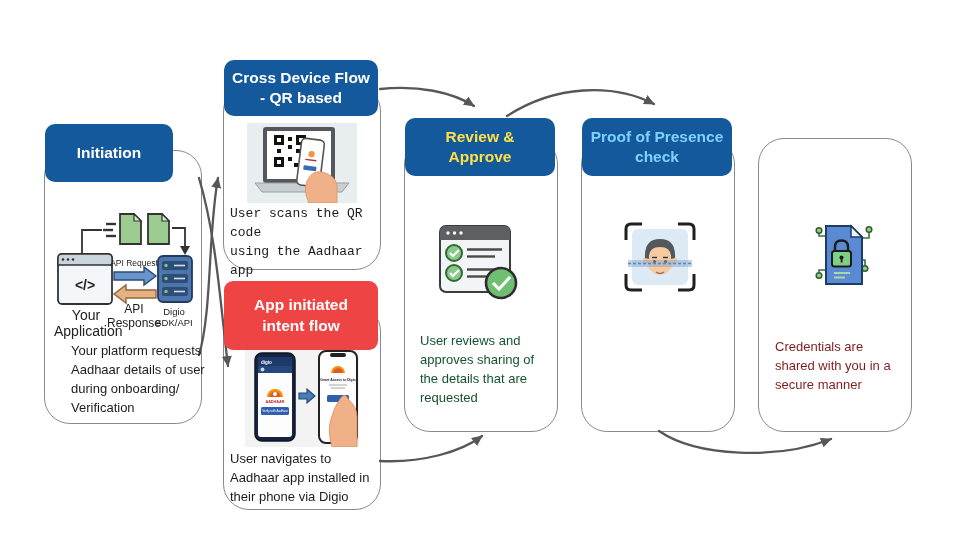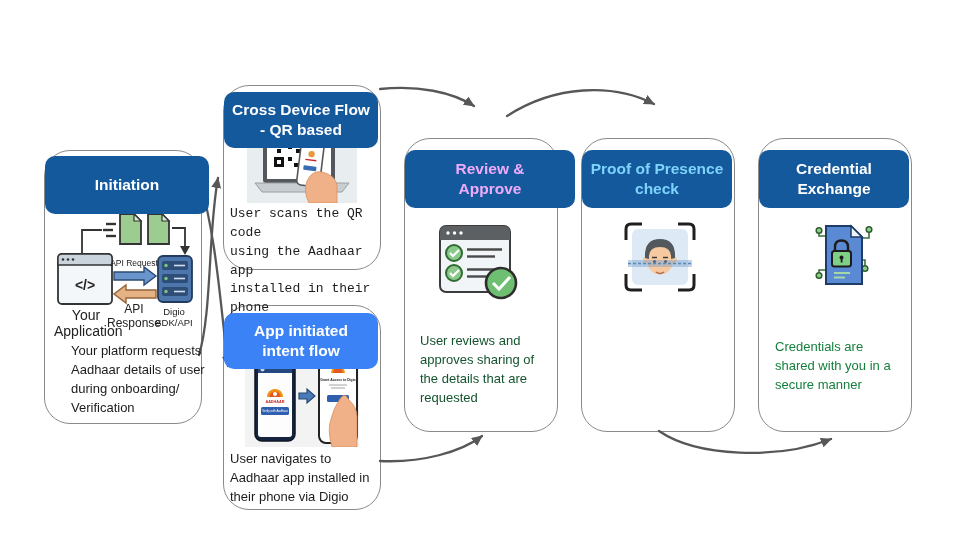--- a/index.html
+++ b/index.html
@@ -2,21 +2,21 @@
 <html><head>
 <meta charset="utf-8">
 <style>
   html,body{margin:0;padding:0;background:#ffffff;}
   body{width:960px;height:540px;position:relative;overflow:hidden;
        font-family:"Liberation Sans",sans-serif;color:#1c1c1c;}
   .stage{position:absolute;left:0;top:0;width:960px;height:540px;}
   .card-body{position:absolute;background:#ffffff;border:1.3px solid #8a8a8a;border-radius:26px;}
   .card-header{position:absolute;background:#15599d;color:#ffffff;border-radius:10px;
                display:flex;align-items:center;justify-content:center;text-align:center;
-               font-weight:bold;font-size:15.5px;line-height:1.3;white-space:pre-line;z-index:3;margin-top:32px;}
+               font-weight:bold;font-size:15.5px;line-height:1.3;white-space:pre-line;z-index:3;}
   .caption{position:absolute;font-size:13px;line-height:1.45;white-space:pre-line;z-index:2;}
   .icon-box{position:absolute;z-index:2;}
   .icon-box svg{display:block;}
   svg text{font-family:"Liberation Sans",sans-serif;}
   .mini-label{position:absolute;font-weight:normal;color:#222;text-align:center;white-space:pre-line;}
   #arrow-layer{position:absolute;left:0;top:0;z-index:1;pointer-events:none;}
 </style>
 </head>
 <body>
 
@@ -30,21 +30,21 @@
     </defs>
     <path class="arrow-path" d="M 199,355 C 212,312 208,232 218,178" fill="none" stroke="#575757" stroke-width="2.3" stroke-linecap="round" marker-end="url(#ah)"></path>
     <path class="arrow-path" d="M 199,178 C 216,235 220,300 228,366" fill="none" stroke="#575757" stroke-width="2.3" stroke-linecap="round" marker-end="url(#ah)"></path>
     <path class="arrow-path" d="M 380,89 C 418,85 452,92 474,106" fill="none" stroke="#575757" stroke-width="2.3" stroke-linecap="round" marker-end="url(#ah)"></path>
     <path class="arrow-path" d="M 380,461 C 422,463 461,452 482,436" fill="none" stroke="#575757" stroke-width="2.3" stroke-linecap="round" marker-end="url(#ah)"></path>
     <path class="arrow-path" d="M 507,116 C 555,85 613,83 654,104" fill="none" stroke="#575757" stroke-width="2.3" stroke-linecap="round" marker-end="url(#ah)"></path>
     <path class="arrow-path" d="M 659,431 C 697,457 778,460 831,439" fill="none" stroke="#575757" stroke-width="2.3" stroke-linecap="round" marker-end="url(#ah)"></path>
   </svg>
 
   <div class="card-body" style="left: 44px; top: 150px; width: 156px; height: 272px; border-color: rgb(138, 138, 138);"></div>
-  <div class="card-header" style="left: 45px; top: 124px; width: 164px; height: 58px; background: rgb(21, 89, 157); color: rgb(255, 255, 255);">Initiation</div>
+  <div class="card-header" style="left: 45px; top: 124px; width: 128px; height: 58px; background: rgb(21, 89, 157); color: rgb(255, 255, 255);">Initiation</div>
   <div class="icon-box" style="left:54px;top:210px;width:140px;height:120px;">
     <svg width="140" height="120" viewBox="0 0 140 120">
       <path d="M28,48 V20 H48" fill="none" stroke="#333" stroke-width="1.8"></path>
       <g stroke="#333" stroke-width="2.4">
         <line x1="52" y1="14" x2="62" y2="14"></line>
         <line x1="49" y1="20" x2="59" y2="20"></line>
         <line x1="52" y1="26" x2="62" y2="26"></line>
       </g>
       <path d="M66,4 h14 l7,7 v23 h-21 z" fill="#9ccc8f" stroke="#333" stroke-width="1.8"></path>
       <path d="M80,4 v7 h7 z" fill="#d7ecd2" stroke="#333" stroke-width="1.2"></path>
@@ -121,21 +121,21 @@
         <rect x="57" y="43" width="13" height="4.5" rx="1" fill="#3a6cb4"></rect>
       </g>
       <path d="M60,58 q5,-11 15,-9 q13,3 15,13 l0,18 l-28,0 q-6,-12 -2,-22 z" fill="#f0b088" stroke="#d89060" stroke-width="0.8"></path>
     </svg>
   </div>
   <div class="caption" style="left: 230px; top: 205px; width: 150px; color: rgb(28, 28, 28); font-family: Liberation Mono, monospace;">User scans the QR code
 using the Aadhaar app
 installed in their phone</div>
 
   <div class="card-body" style="left: 223px; top: 305px; width: 156px; height: 203px; border-color: rgb(138, 138, 138);"></div>
-  <div class="card-header" style="left: 224px; top: 281px; width: 154px; height: 56px; background: #3b82f6; color: rgb(255, 255, 255);">App initiated
+  <div class="card-header" style="left: 224px; top: 281px; width: 154px; height: 69px; background: #ef4444; color: rgb(255, 255, 255); border-radius: 9px;">App initiated
 intent flow</div>
   <div class="icon-box" style="left:245px;top:347px;width:114px;height:100px;">
     <svg width="114" height="100" viewBox="0 0 114 100">
       <rect x="0" y="0" width="114" height="100" fill="#f3f3f3"></rect>
       <g>
         <rect x="10" y="6" width="40" height="88" rx="7" fill="#16243f" stroke="#0d1626" stroke-width="1.5"></rect>
         <rect x="13" y="10" width="34" height="80" rx="3" fill="#fdfdfd"></rect>
         <rect x="13" y="10" width="34" height="9" fill="#1d3a6b"></rect>
         <text x="16" y="16.8" font-size="4.5" font-weight="bold" fill="#fff">digio</text>
         <rect x="13" y="19" width="34" height="7" fill="#24477e"></rect>
@@ -161,21 +161,21 @@
         <rect x="82" y="48" width="22" height="7" rx="1.5" fill="#2f5fae"></rect>
       </g>
       <path d="M95,52 q3,-5 6,-3 l3,4 q8,7 8,17 l0,30 l-25,0 q-5,-17 -1,-28 q3,-12 9,-20 z" fill="#f0b088" stroke="#d89060" stroke-width="0.8"></path>
     </svg>
   </div>
   <div class="caption" style="left: 230px; top: 450px; width: 150px; color: rgb(28, 28, 28);">User navigates to
 Aadhaar app installed in
 their phone via Digio</div>
 
   <div class="card-body" style="left: 404px; top: 138px; width: 152px; height: 292px; border-color: rgb(138, 138, 138);"></div>
-  <div class="card-header" style="left: 405px; top: 118px; width: 170px; height: 58px; background: rgb(21, 89, 157); color: #f0abfc;">Review &amp;
+  <div class="card-header" style="left: 405px; top: 118px; width: 150px; height: 58px; background: rgb(21, 89, 157); color: #fde047;">Review &amp;
 Approve</div>
   <div class="icon-box" style="left:438px;top:220px;width:86px;height:86px;">
     <svg width="86" height="86" viewBox="0 0 86 86">
       <rect x="2" y="6" width="70" height="66" rx="6" fill="#f2f5f8" stroke="#3c3c3c" stroke-width="2"></rect>
       <path d="M2,12 q0,-6 6,-6 h58 q6,0 6,6 v8 H2 z" fill="#5c6063"></path>
       <circle cx="10" cy="13" r="1.7" fill="#fff"></circle>
         <circle cx="16.5" cy="13" r="1.7" fill="#fff"></circle>
         <circle cx="23" cy="13" r="1.7" fill="#fff"></circle>
       <g>
         <circle cx="16" cy="33" r="8" fill="#8bc98b" stroke="#2f6b33" stroke-width="2"></circle>
@@ -220,22 +220,20 @@
         <circle cx="32.5" cy="41.5" r="1.5" fill="#333"></circle>
           <circle cx="43.5" cy="41.5" r="1.5" fill="#333"></circle>
         <path d="M34,52 q4,3 8,0" fill="none" stroke="#b06a4a" stroke-width="1.4"></path>
       </g>
       <rect x="6" y="40" width="64" height="7" fill="rgba(120,160,205,0.45)"></rect>
       <line x1="6" y1="43.5" x2="70" y2="43.5" stroke="#5a88b8" stroke-width="1.5" stroke-dasharray="3,2"></line>
     </svg>
   </div>
 
   <div class="card-body" style="left: 758px; top: 138px; width: 152px; height: 292px; border-color: rgb(138, 138, 138);"></div>
-  <div class="card-header" style="left: 759px; top: 118px; width: 150px; height: 58px; background: rgb(21, 89, 157); color: rgb(255, 255, 255);">Credential
-Exchange</div>
   <div class="icon-box" style="left:806px;top:222px;width:70px;height:66px;">
     <svg width="70" height="66" viewBox="0 0 70 66">
       <g stroke="#3c6e3c" stroke-width="1.6" fill="none">
         <path d="M20,14 h-7 v-3"></path>
         <path d="M20,48 h-7 v3"></path>
         <path d="M50,16 h13 v-6"></path>
         <path d="M50,38 h9 v6"></path>
       </g>
       <g fill="#8fd08f" stroke="#2f5d2f" stroke-width="1.5">
         <circle cx="13" cy="8.5" r="2.8"></circle>
@@ -248,17 +246,17 @@
       <path d="M29,29 v-4 q0,-6.5 6.5,-6.5 q6.5,0 6.5,6.5 v4" fill="none" stroke="#1d1d1d" stroke-width="2.4"></path>
       <rect x="26" y="29" width="19" height="15.5" rx="2.5" fill="#7fcf87" stroke="#1d1d1d" stroke-width="2"></rect>
       <circle cx="35.5" cy="35.5" r="2" fill="#1d1d1d"></circle>
       <rect x="34.7" y="36.5" width="1.8" height="4" fill="#1d1d1d"></rect>
       <g stroke="#a8d8a8" stroke-width="2">
         <line x1="28" y1="51" x2="44" y2="51"></line>
         <line x1="28" y1="55.5" x2="39" y2="55.5"></line>
       </g>
     </svg>
   </div>
-  <div class="caption" style="left: 775px; top: 338px; width: 132px; color: #15803d;">Credentials are
+  <div class="caption" style="left: 775px; top: 338px; width: 132px; color: #7f1d1d;">Credentials are
 shared with you in a
 secure manner</div>
 
 </div>
 
 </body></html>

